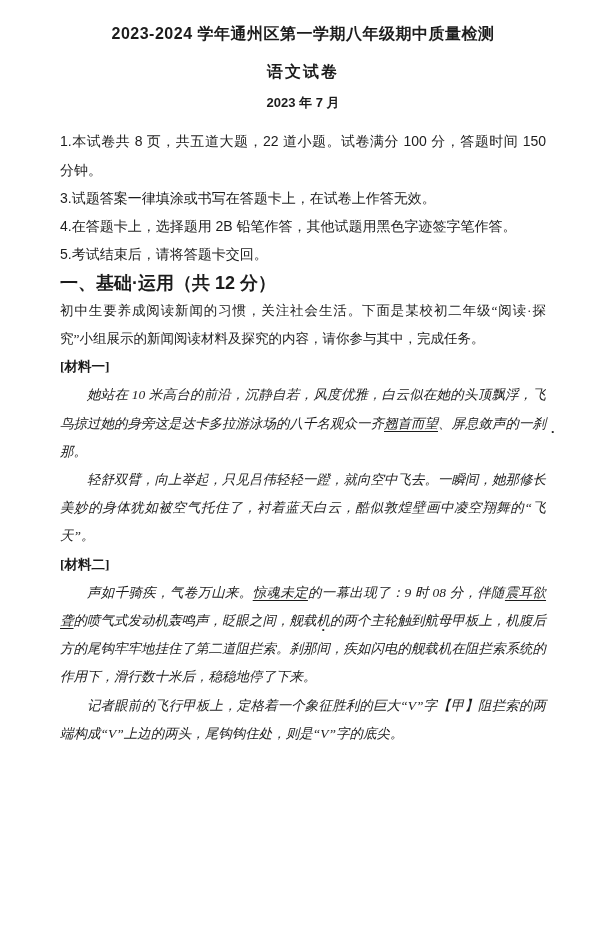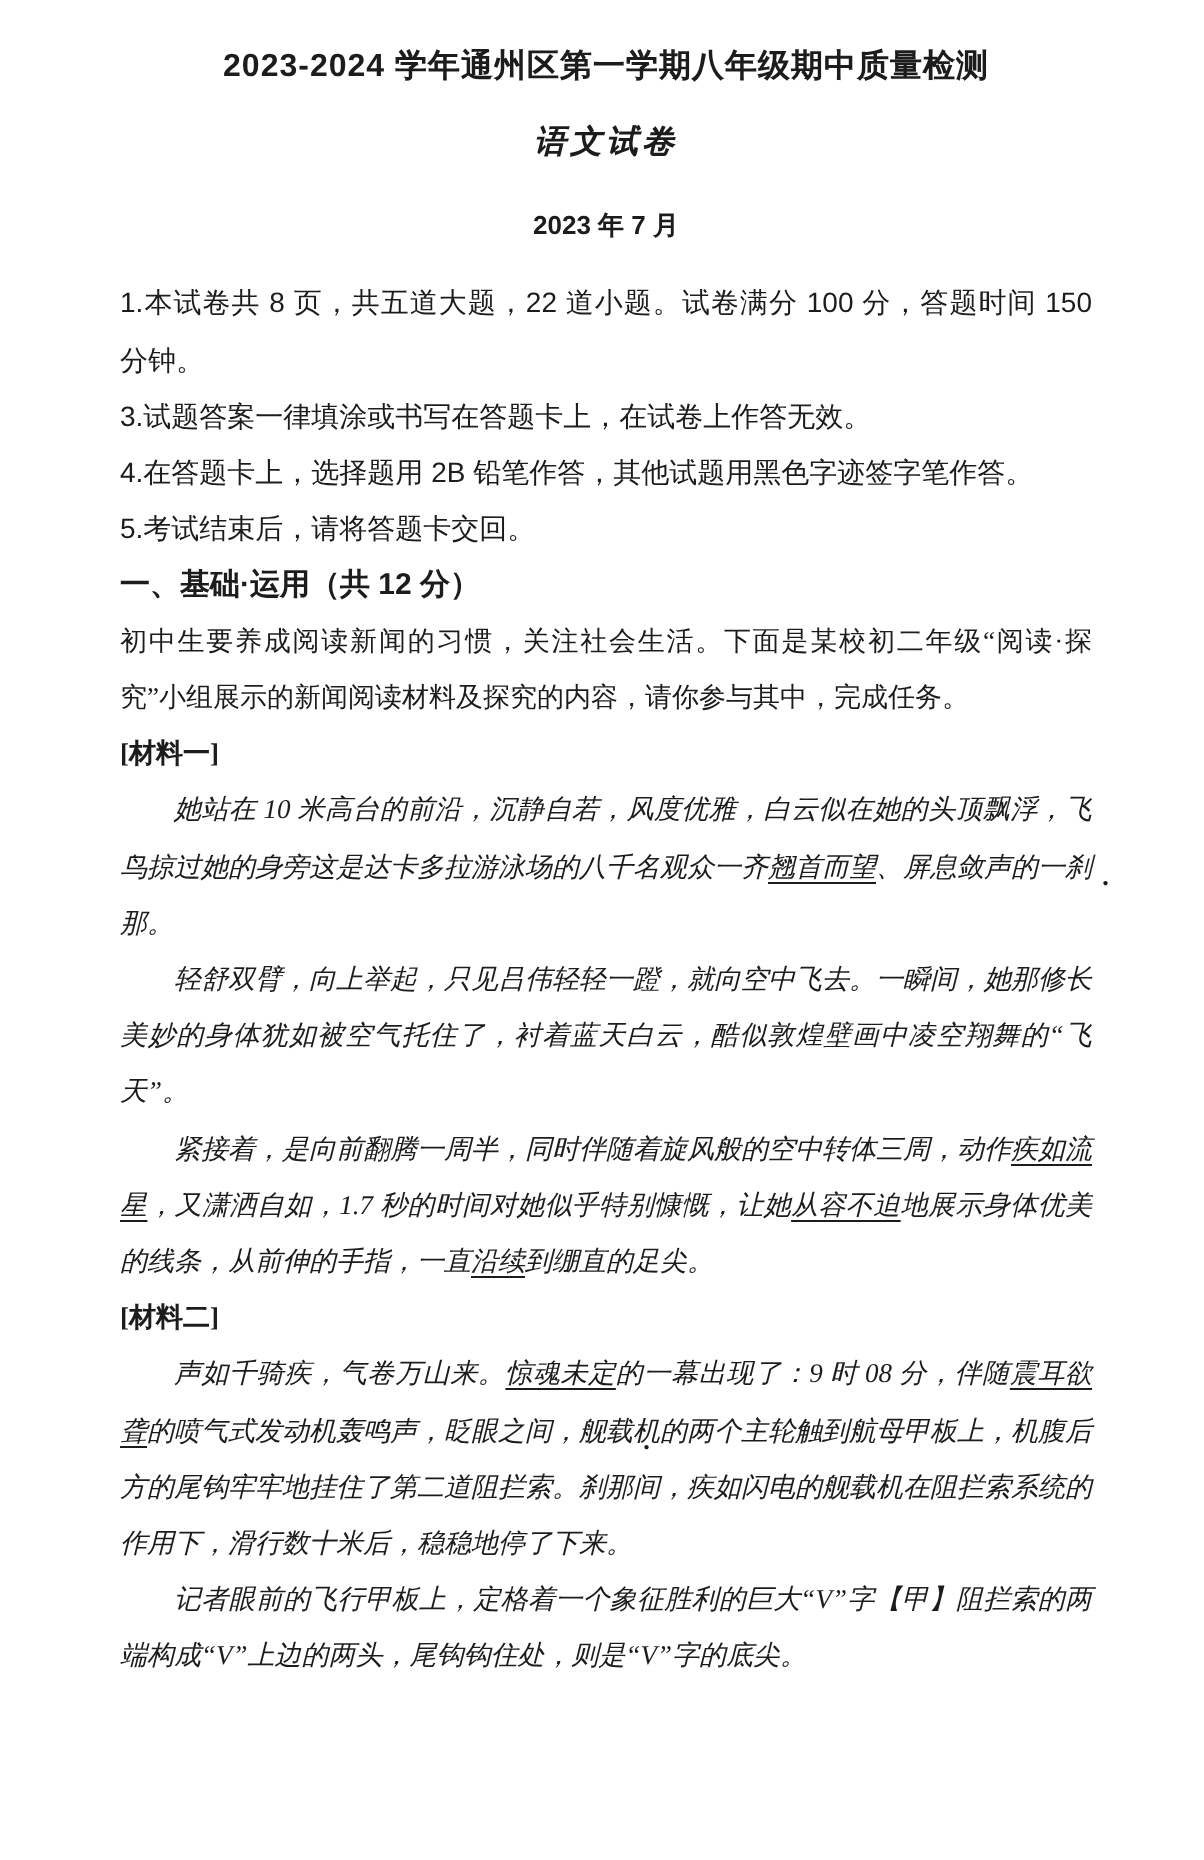--- a/index.html
+++ b/index.html
@@ -16,35 +16,35 @@
   .title {
     font-family: "Liberation Sans", "DejaVu Sans", sans-serif;
     font-size: 16px; font-weight: bold;
     text-align: center; letter-spacing: 0.5px;
     margin-bottom: 17px; line-height: 1.3;
   }
   .subtitle {
     font-family: "Liberation Sans", "DejaVu Sans", sans-serif;
     font-size: 16px; font-weight: bold;
     text-align: center; letter-spacing: 2px;
-    margin-bottom: 22px; line-height: 1.3; font-style: italic;
+    margin-bottom: 12px; line-height: 1.3;
   }
   .date {
     font-family: "Liberation Sans", "DejaVu Sans", sans-serif;
     font-size: 13px; font-weight: bold;
     text-align: center; margin-bottom: 16px; line-height: 1.3;
   }
   .instructions p {
     font-family: "Liberation Sans", "DejaVu Sans", sans-serif;
     font-weight: normal; font-size: 14px;
     line-height: 28.2px; text-align: justify;
   }
   .section-heading {
     font-family: "Liberation Sans", "DejaVu Sans", sans-serif;
-    font-weight: bold; font-size: 15px;
+    font-weight: bold; font-size: 18px;
     line-height: 28.2px;
   }
   .intro {
     font-size: 13.5px; line-height: 28.2px; text-align: justify;
   }
   .material-label {
     font-size: 13.5px; line-height: 28.2px; font-weight: bold;
   }
   .material-para {
     font-size: 13.5px; line-height: 28.2px;
@@ -73,19 +73,18 @@
     <p>4.在答题卡上，选择题用 2B 铅笔作答，其他试题用黑色字迹签字笔作答。</p>
     <p>5.考试结束后，请将答题卡交回。</p>
   </div>
 
   <h3 class="section-heading">一、基础·运用（共 12 分）</h3>
   <p class="intro">初中生要养成阅读新闻的习惯，关注社会生活。下面是某校初二年级“阅读·探究”小组展示的新闻阅读材料及探究的内容，请你参与其中，完成任务。</p>
 
   <p class="material-label">[材料一]</p>
   <p class="material-para"><span>她站在 10 米高台的前沿，沉静自若，风度优雅，白云似在她的头顶飘浮，飞鸟掠过她的身旁这是达卡多拉游泳场的八千名观众一齐</span><span class="u">翘首而望</span><span>、屏息敛声的一</span><span class="dot">刹</span><span>那。</span></p>
   <p class="material-para"><span>轻舒双臂，向上举起，只见吕伟轻轻一蹬，就向空中飞去。一瞬间，她那修长美妙的身体犹如被空气托住了，衬着蓝天白云，酷似敦煌壁画中凌空翔舞的“飞天”。</span></p>
-  <p class="material-para"><span>紧接着，是向前翻腾一周半，同时伴随着旋风般的空中转体三周，动作</span><span class="u">疾如流星</span><span>，又潇洒自如，1.7 秒的时间对她似乎特别慷慨，让她</span><span class="u">从容不迫</span><span>地展示身体优美的线条，从前伸的手指，一直</span><span class="u">沿续</span><span>到绷直的足尖。</span></p>
 
   <p class="material-label">[材料二]</p>
   <p class="material-para"><span>声如千骑疾，气卷万山来。</span><span class="u">惊魂未定</span><span>的一幕出现了：9 时 08 分，伴随</span><span class="u">震耳欲聋</span><span>的喷气式发动机轰鸣声，眨眼之间，舰</span><span class="dot">载</span><span>机的两个主轮触到航母甲板上，机腹后方的尾钩牢牢地挂住了第二道阻拦索。刹那间，疾如闪电的舰载机在阻拦索系统的作用下，滑行数十米后，稳稳地停了下来。</span></p>
   <p class="material-para"><span>记者眼前的飞行甲板上，定格着一个象征胜利的巨大“V”字【甲】阻拦索的两端构成“V”上边的两头，尾钩钩住处，则是“V”字的底尖。</span></p>
 
 </div>
 
 </body></html>

